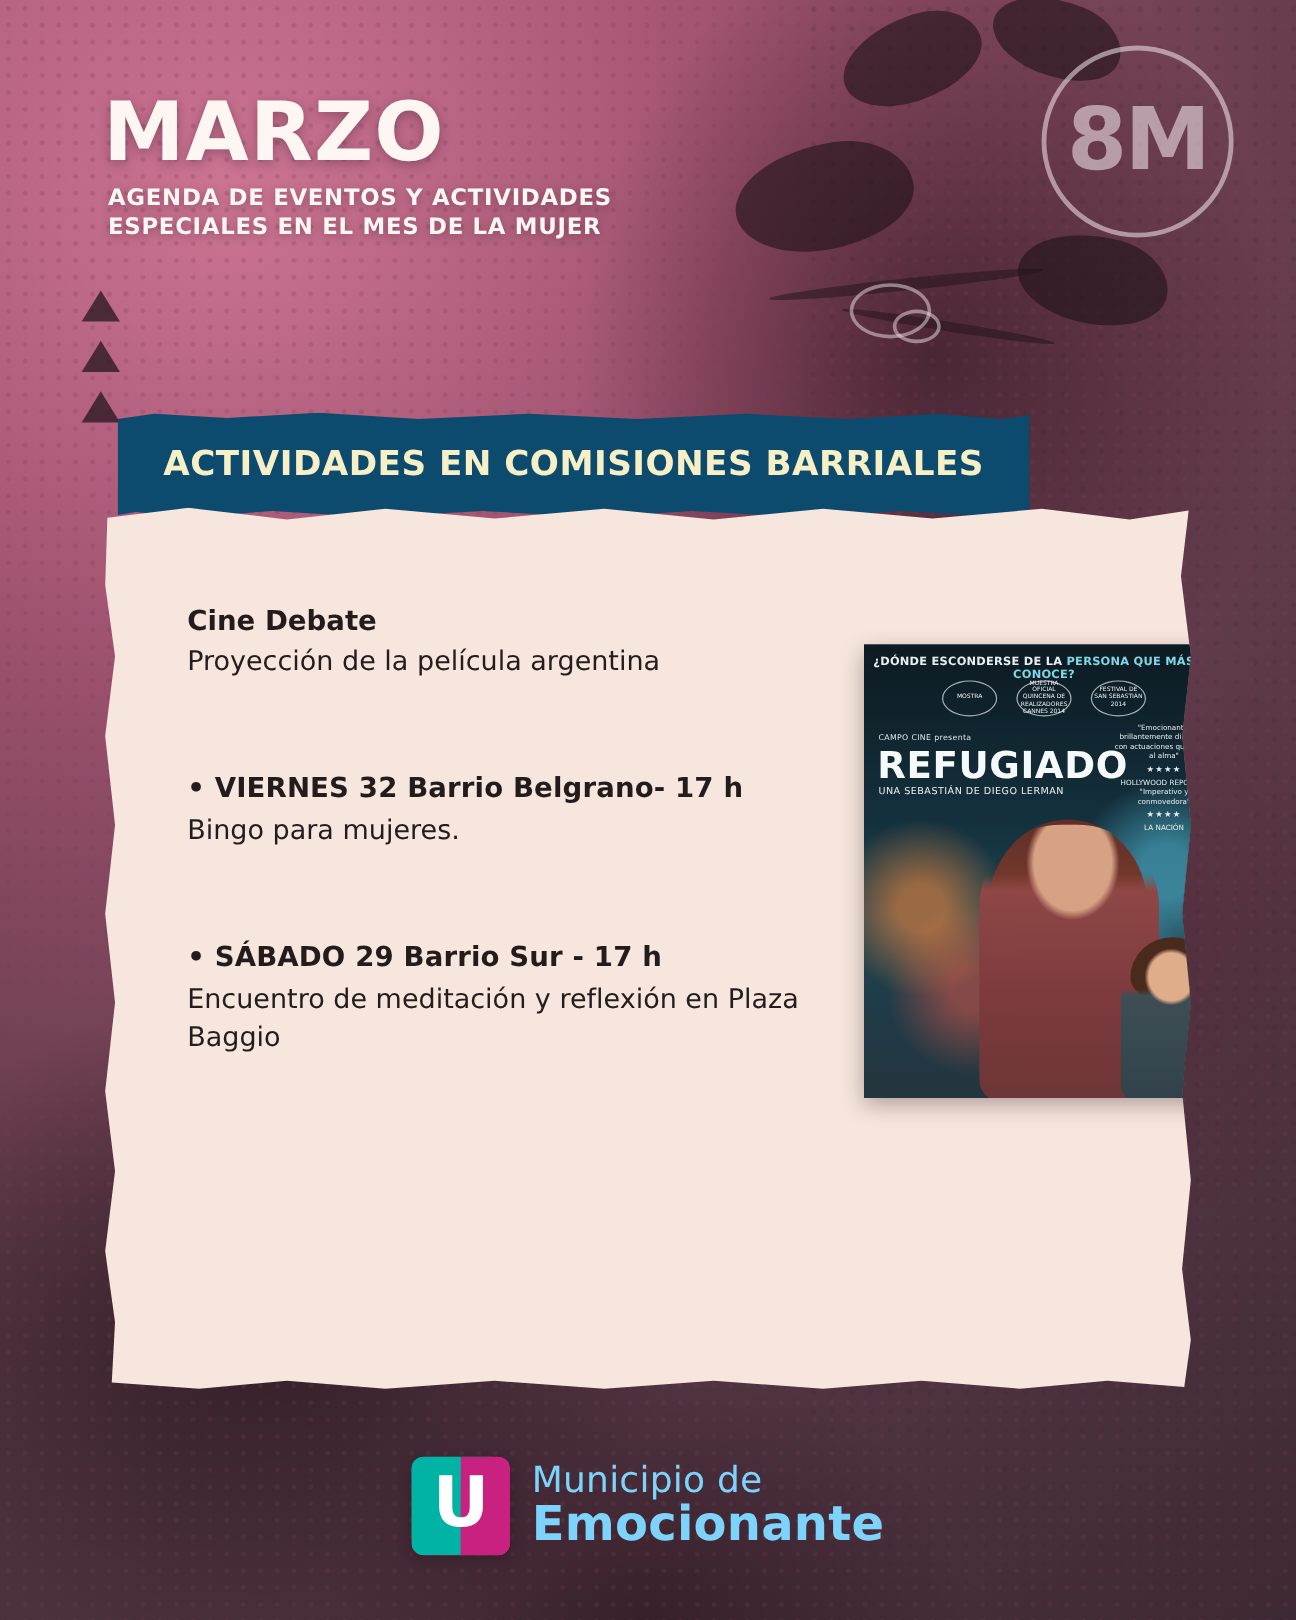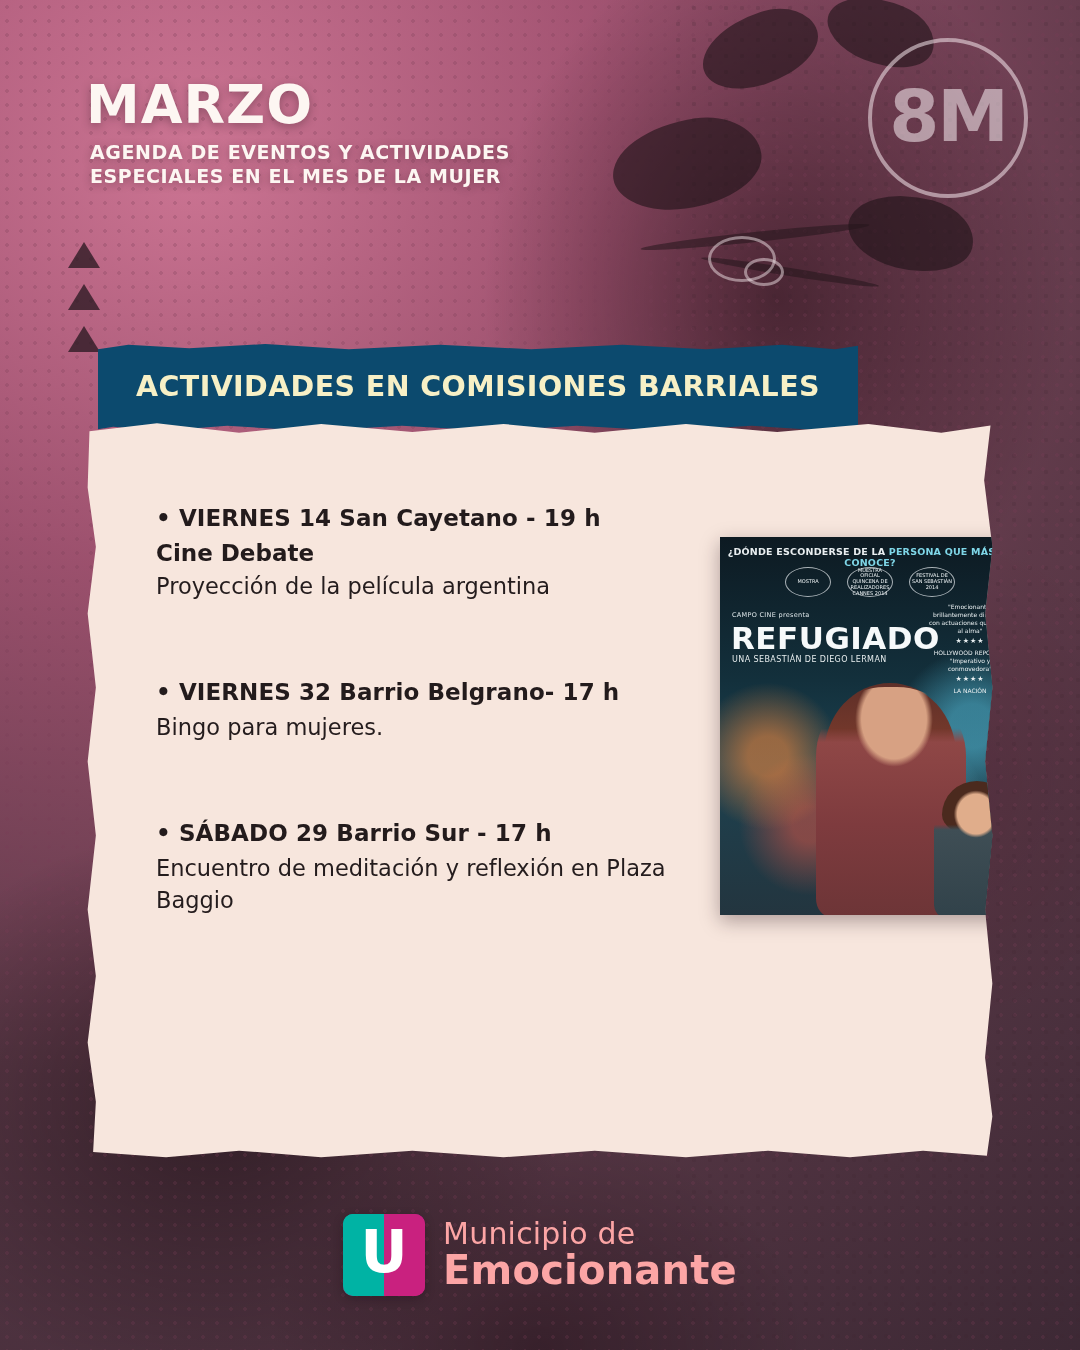--- a/index.html
+++ b/index.html
@@ -99,21 +99,21 @@
   
   .header {
     position: absolute;
     left: 86px;
     top: 80px;
     width: 760px;
   }
   .title-marzo {
     font-family: "DejaVu Sans", sans-serif;
     font-weight: 900;
-    font-size: 54px;
+    font-size: 68px;
     line-height: 0.92;
     letter-spacing: 1px;
     color: #fdf6f2;
     text-shadow: 0 3px 10px rgba(50,25,35,0.35);
     margin: 0;
   }
   .title-sub {
     margin: 10px 0 0 4px;
     font-family: "DejaVu Sans", sans-serif;
     font-weight: 700;
@@ -379,21 +379,21 @@
     display: flex;
     align-items: center;
     justify-content: center;
     font-family: "DejaVu Sans", sans-serif;
     font-size: 58px;
     font-weight: 700;
     color: #ffffff;
     z-index: 2;
     transform: translateY(-3px);
   }
-  .logo-text { color: #fca5a5; line-height: 1.02; }
+  .logo-text { color: #7dd3fc; line-height: 1.02; }
   .logo-text .l1 {
     font-family: "DejaVu Sans", sans-serif;
     font-size: 30px;
     font-weight: 400;
     letter-spacing: 0.2px;
   }
   .logo-text .l2 {
     font-family: "DejaVu Sans", sans-serif;
     font-size: 40px;
     font-weight: 700;
@@ -441,21 +441,20 @@
     </div>
 
     <div class="sheet">
 
       <div class="events">
 
 
         <div class="spacer-1"></div>
 
         <div class="event">
-          <p class="ev-head">• VIERNES 14 San Cayetano - 19 h</p>
           <p class="ev-sub">Cine Debate</p>
           <p class="ev-body">Proyección de la película argentina</p>
         </div>
 
         <div class="spacer-2"></div>
 
         <div class="event">
           <p class="ev-head">• VIERNES 32 Barrio Belgrano- 17 h</p>
           <p class="ev-body">Bingo para mujeres.</p>
         </div>

